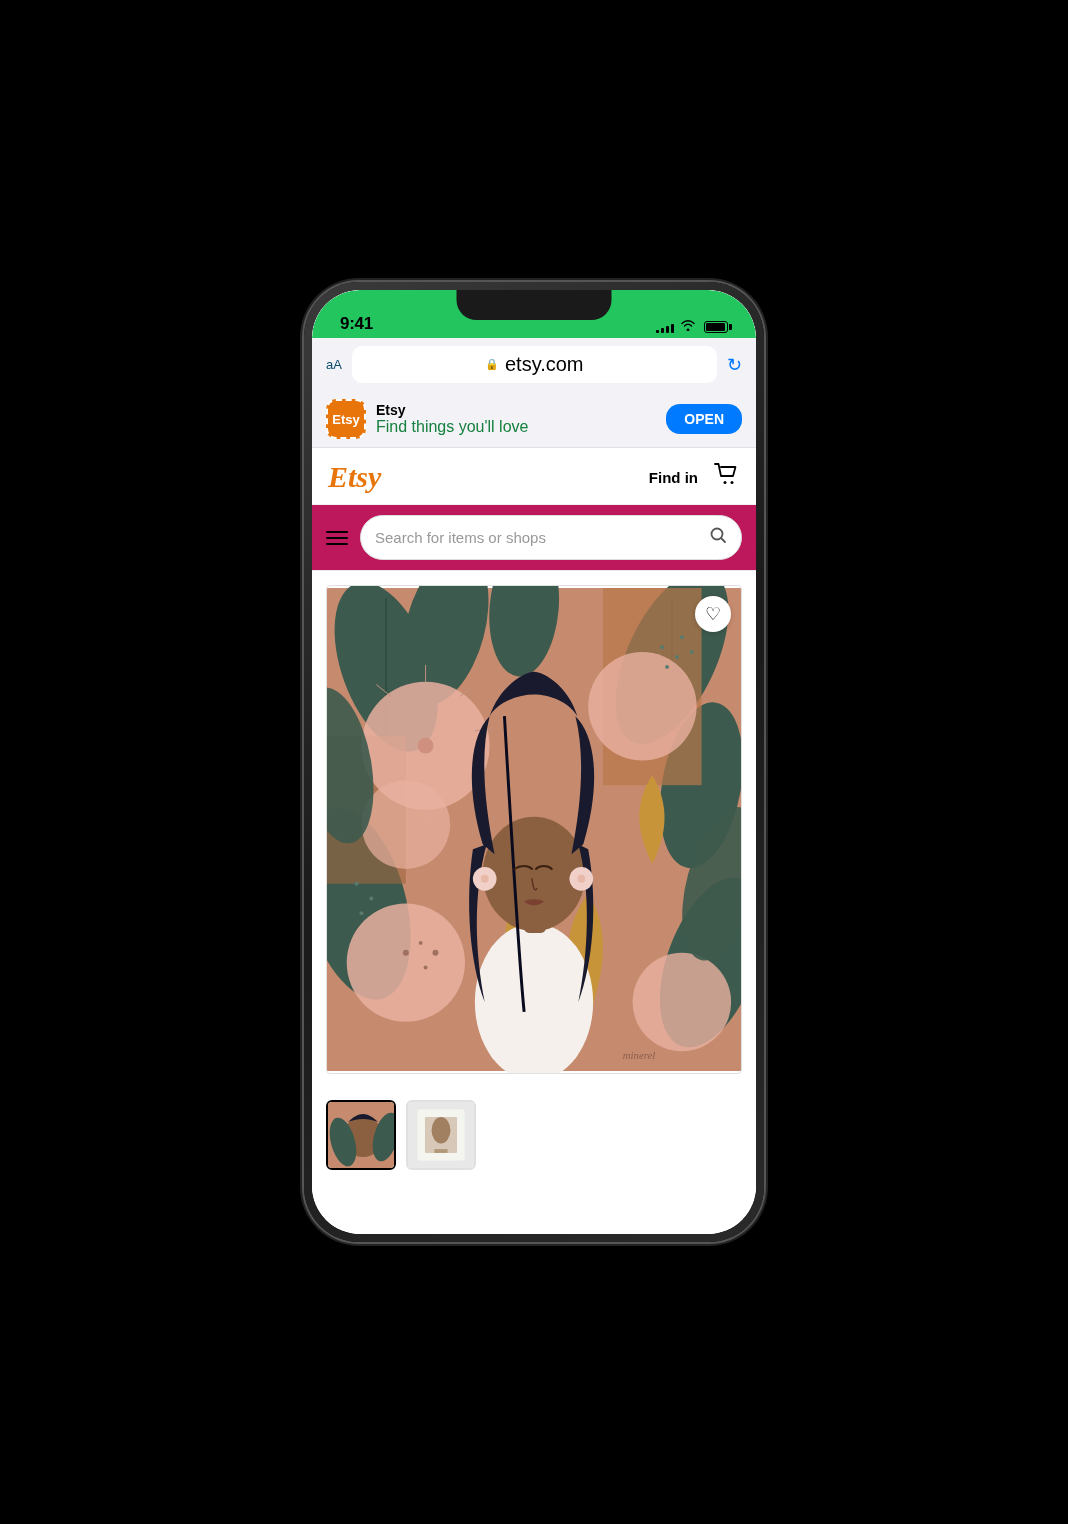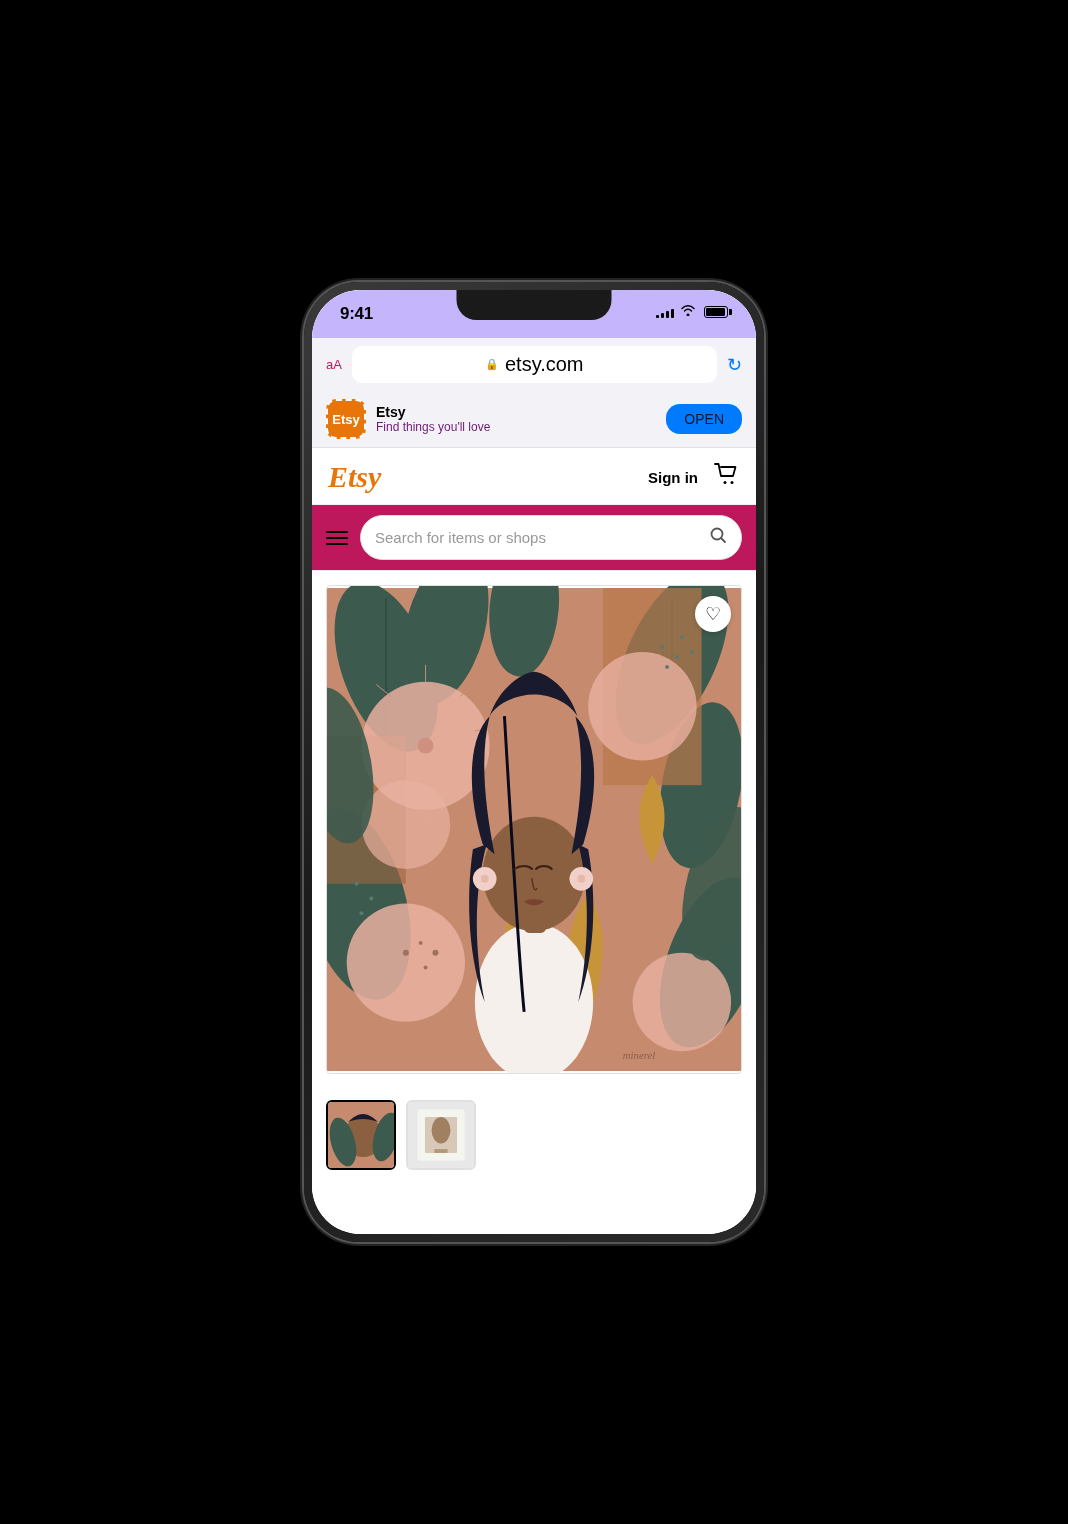--- a/index.html
+++ b/index.html
@@ -90,25 +90,25 @@
       bottom: 0;
       background: #fff;
       border-radius: 48px;
       overflow: hidden;
       display: flex;
       flex-direction: column;
     }
 
     
     .status-bar {
-      background: #c4b5fd;
-      padding: 14px 28px 4px;
+      background: #22c55e;
+      padding: 0 28px 4px;
       display: flex;
       justify-content: space-between;
-      align-items: flex-start;
+      align-items: flex-end;
       min-height: 48px;
       border-radius: 48px 48px 0 0;
     }
 
     .status-time {
       font-size: 17px;
       font-weight: 600;
       color: #000;
       letter-spacing: -0.3px;
     }
@@ -172,21 +172,21 @@
     .browser-bar {
       background: #f2f2f7;
       padding: 8px 14px;
       display: flex;
       align-items: center;
       gap: 10px;
     }
 
     .browser-text-size {
       font-size: 13px;
-      color: #be185d;
+      color: #0c4a6e;
       font-weight: 500;
       white-space: nowrap;
     }
 
     .browser-url-bar {
       flex: 1;
       background: #fff;
       border-radius: 10px;
       padding: 7px 12px;
       display: flex;
@@ -242,32 +242,32 @@
       flex: 1;
     }
 
     .app-name {
       font-size: 14px;
       font-weight: 600;
       color: #000;
     }
 
     .app-tagline {
-      font-size: 12px;
-      color: #701a75;
+      font-size: 16px;
+      color: #15803d;
     }
 
     .open-button {
       background: #007AFF;
-      color: #0f172a;
+      color: #ffffff;
       border: none;
       border-radius: 14px;
       padding: 7px 18px;
       font-size: 14px;
-      font-weight: 400;
+      font-weight: 700;
       cursor: pointer;
     }
 
     
     .etsy-page {
       background: #fff;
       flex: 1;
       overflow-y: auto;
       overflow-x: hidden;
     }
@@ -484,21 +484,21 @@
             <div class="app-tagline">Find things you'll love</div>
           </div>
           <button class="open-button">OPEN</button>
         </div>
 
         <div class="etsy-page">
 
           <div class="etsy-header">
             <span class="etsy-logo">Etsy</span>
             <div class="header-right">
-              <span class="sign-in-text">Sign in</span>
+              <span class="sign-in-text">Find in</span>
               <span class="cart-icon-wrapper">
                 <svg width="26" height="22" viewBox="0 0 26 22" fill="none">
                   <path d="M1 1h3.5l2.5 12h12l2.5-9H7" stroke="#000" stroke-width="1.8" stroke-linecap="round" stroke-linejoin="round"></path>
                   <circle cx="11" cy="19.5" r="1.5" fill="#000"></circle>
                   <circle cx="18" cy="19.5" r="1.5" fill="#000"></circle>
                 </svg>
               </span>
             </div>
           </div>
 

